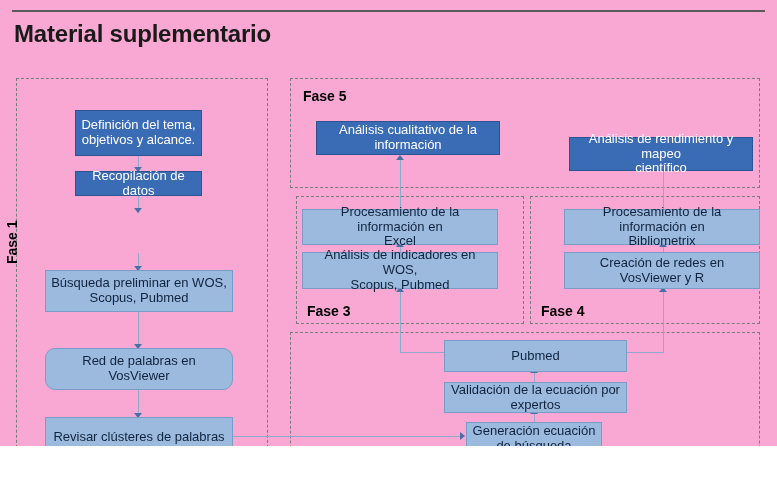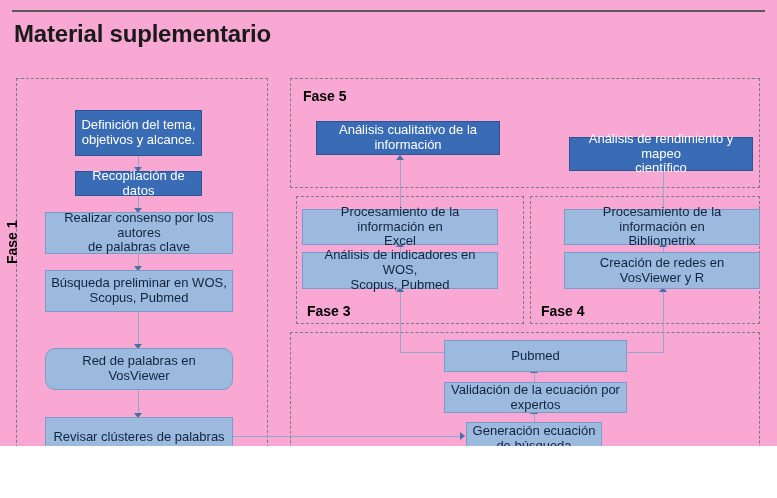--- a/index.html
+++ b/index.html
@@ -177,26 +177,20 @@
       <span>objetivos y alcance.</span>
     </div>
   </div>
 
   <div class="node dark" style="left:75px; top:171px; width:127px; height:25px;">
     <div>
       <span>Recopilación de datos</span>
     </div>
   </div>
 
-  <div class="node light" style="left:45px; top:212px; width:188px; height:42px;">
-    <div>
-      <span>Realizar consenso por los autores</span>
-      <span>de palabras clave</span>
-    </div>
-  </div>
 
   <div class="node light" style="left:45px; top:270px; width:188px; height:42px;">
     <div>
       <span>Búsqueda preliminar en WOS,</span>
       <span>Scopus, Pubmed</span>
     </div>
   </div>
 
   <div class="node light" style="left:45px; top:348px; width:188px; height:42px;border-radius:10px;">
     <div>

